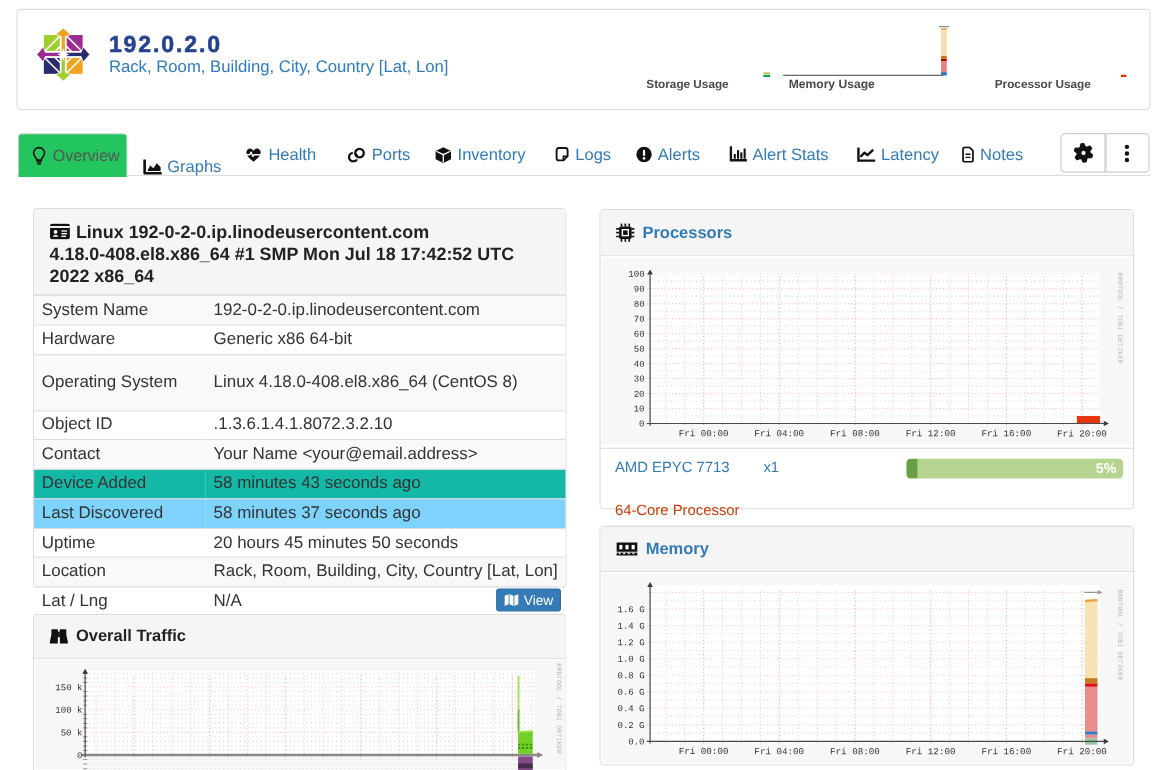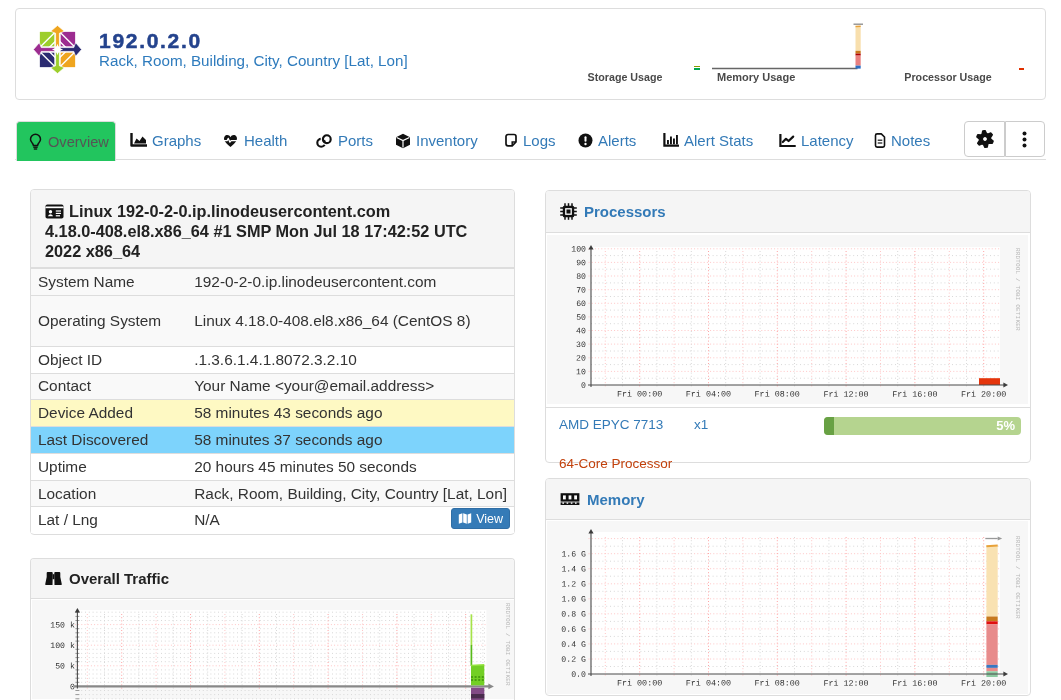--- a/index.html
+++ b/index.html
@@ -41,21 +41,21 @@
 <div class="abs" style="left:1019px;top:67.5px;width:5px;height:2.5px;background:#e03000"></div>
 <div class="abs" style="left:15px;top:121px;width:1031px;height:39px;border-bottom:1px solid #ddd"></div>
 <div class="abs" style="left:16px;top:121px;width:100px;height:40px;background:#22c55e;border:1px solid #ddd;border-bottom:none;border-radius:4px 4px 0 0;z-index:2;display:flex;align-items:center;padding-left:12px;gap:6px">
     <svg width="13" height="17" viewBox="0 0 13 17" style="">
       <path d="M6.5,1.2 a5,5 0 0 1 5,5 c0,1.9 -1.1,3 -1.9,4 -0.6,0.8 -0.9,1.5 -1,2.3 h-4.2 c-0.1,-0.8 -0.4,-1.5 -1,-2.3 C2.6,9.2 1.5,8.1 1.5,6.2 a5,5 0 0 1 5,-5 Z" fill="none" stroke="#111" stroke-width="1.5"></path>
       <line x1="4.3" y1="14.2" x2="8.7" y2="14.2" stroke="#111" stroke-width="1.4"></line>
       <line x1="4.8" y1="16" x2="8.2" y2="16" stroke="#111" stroke-width="1.4"></line>
     </svg>
     <span style="font-size:14.6px;color:#555">Overview</span>
   </div>
-<div class="abs" style="left:130px;top:121px;height:39px;display:flex;align-items:center;gap:5px">
+<div class="abs" style="left:130px;top:121px;height:39px;display:flex;align-items:flex-end;gap:5px">
     <svg width="17" height="15" viewBox="0 0 17 15" style="">
       <path d="M1.5,0.5 v12 h15" fill="none" stroke="#111" stroke-width="2.4" stroke-linecap="round" stroke-linejoin="round"></path>
       <path d="M4,10.5 L6.5,5.5 L9.5,8 L12.5,3.5 L16,7 V10.5 Z" fill="#111"></path>
     </svg>
     <span style="font-size:15px;color:#337ab7">Graphs</span>
   </div>
 <div class="abs" style="left:222px;top:121px;height:39px;display:flex;align-items:center;gap:5px">
     <svg width="17" height="15" viewBox="0 0 17 15" style="">
       <path d="M8.5,14 C2.6,9.5 1,6.2 2.6,3.6 C4.4,1 7.5,2 8.5,4.2 C9.5,2 12.6,1 14.4,3.6 C16,6.2 14.4,9.5 8.5,14 Z" fill="#111"></path>
       <path d="M1.5,7.6 h3.6 l1.2,-2.2 1.6,3.8 1.2,-1.6 h6.4" fill="none" stroke="#fff" stroke-width="1.3" stroke-linejoin="round"></path>
@@ -139,33 +139,37 @@
         <rect x="10.8" y="6.4" width="5.2" height="1.2" fill="#fff"></rect>
         <rect x="10.8" y="8.8" width="5.2" height="1.2" fill="#fff"></rect>
         <rect x="10.8" y="11.2" width="4.2" height="1.2" fill="#fff"></rect>
       </svg></span>Linux 192-0-2-0.ip.linodeusercontent.com<br>4.18.0-408.el8.x86_64 #1 SMP Mon Jul 18 17:42:52 UTC<br>2022 x86_64</div>
 <table style="position:absolute;left:31px;top:268px;width:483px;border-collapse:collapse;font-size:15.4px;color:#333;line-height:18px;white-space:nowrap">
     <tbody>
       <tr style="background:#f9f9f9">
         <td style="padding:3.9px 7px;border-top:1px solid #ddd;width:160px">System Name</td>
         <td style="padding:3.9px 7px;border-top:1px solid #ddd">192-0-2-0.ip.linodeusercontent.com</td>
       </tr>
+      <tr style="background:#fff">
+        <td style="padding:3.9px 7px;border-top:1px solid #ddd;width:160px">Hardware</td>
+        <td style="padding:3.9px 7px;border-top:1px solid #ddd">Generic x86 64-bit</td>
+      </tr>
       <tr style="background:#f9f9f9">
         <td style="padding:3.9px 7px;border-top:1px solid #ddd;width:160px">Operating System</td>
         <td style="padding:16px 7px;border-top:1px solid #ddd">Linux 4.18.0-408.el8.x86_64 (CentOS 8)</td>
       </tr>
       <tr style="background:#fff">
         <td style="padding:3.9px 7px;border-top:1px solid #ddd;width:160px">Object ID</td>
         <td style="padding:3.9px 7px;border-top:1px solid #ddd">.1.3.6.1.4.1.8072.3.2.10</td>
       </tr>
       <tr style="background:#f9f9f9">
         <td style="padding:3.9px 7px;border-top:1px solid #ddd;width:160px">Contact</td>
         <td style="padding:3.9px 7px;border-top:1px solid #ddd">Your Name &lt;your@email.address&gt;</td>
       </tr>
-      <tr style="background:#fef9c3">
+      <tr style="background:#14b8a6">
         <td style="padding:3.9px 7px;border-top:1px solid #ddd;width:160px">Device Added</td>
         <td style="padding:3.9px 7px;border-top:1px solid #ddd">58 minutes 43 seconds ago</td>
       </tr>
       <tr style="background:#7dd3fc">
         <td style="padding:3.9px 7px;border-top:1px solid #ddd;width:160px">Last Discovered</td>
         <td style="padding:3.9px 7px;border-top:1px solid #ddd">58 minutes 37 seconds ago</td>
       </tr>
       <tr style="background:#fff">
         <td style="padding:3.9px 7px;border-top:1px solid #ddd;width:160px">Uptime</td>
         <td style="padding:3.9px 7px;border-top:1px solid #ddd">20 hours 45 minutes 50 seconds</td>

